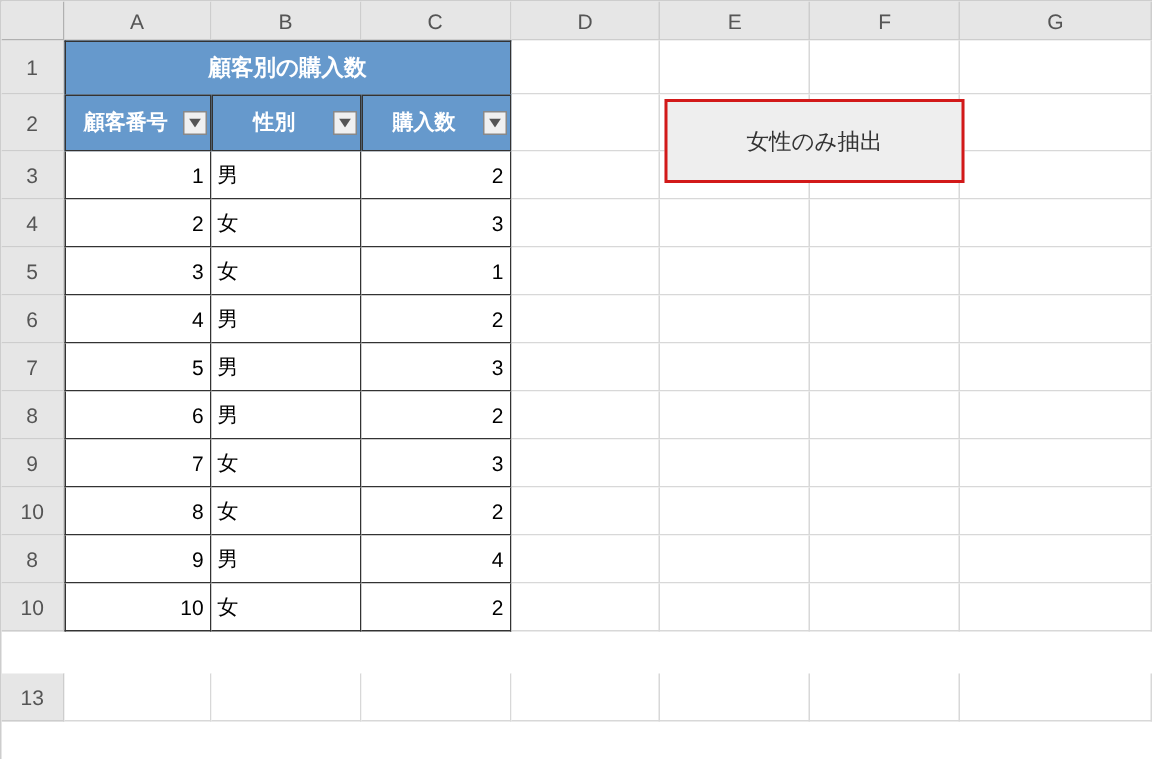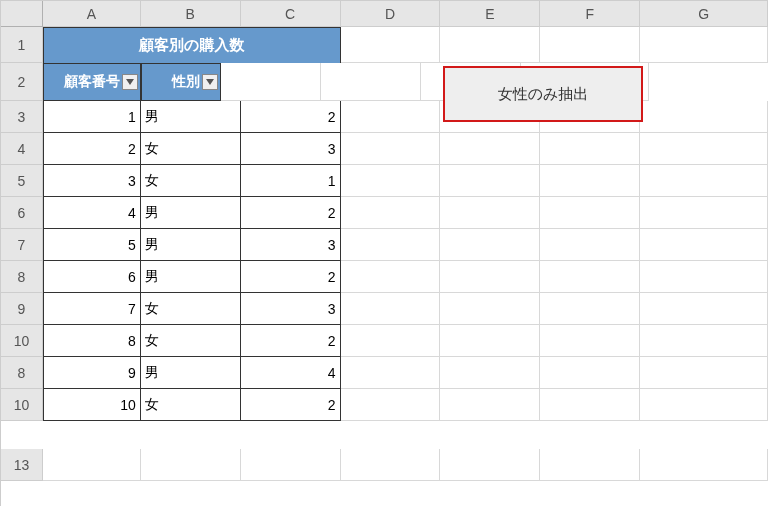--- a/index.html
+++ b/index.html
@@ -47,21 +47,21 @@
   .hdr-cell {
     background: #6699cc;
     color: #fff;
     font-weight: bold;
     justify-content: center;
     border: 1px solid #333;
     position: relative;
     padding-right: 20px;
     overflow: hidden;
   }
-  .hdr-cell .label { flex: 1; text-align: right; white-space: nowrap; }
+  .hdr-cell .label { flex: 1; text-align: center; white-space: nowrap; }
   .filter-btn {
     position: absolute;
     right: 2px;
     top: 50%;
     transform: translateY(-50%);
     width: 16px;
     height: 16px;
     background: #f0f0f0;
     border: 1px solid #888;
     display: flex;
@@ -119,28 +119,36 @@
       <div style="display: flex; height: 38px;">
         <div class="rowhead" style="width: 42px;">2</div>
         <div class="cell hdr-cell" style="width: 98px;">
           <span class="label">顧客番号</span>
           <div class="filter-btn">
             <svg width="8" height="6" viewBox="0 0 8 6">
               <polygon points="0,0 8,0 4,6" fill="#555"></polygon>
             </svg>
           </div>
         </div>
-        <div class="cell hdr-cell" style="width: 80px;">
+        <div class="cell hdr-cell" style="width: 100px;">
           <span class="label">性別</span>
           <div class="filter-btn">
             <svg width="8" height="6" viewBox="0 0 8 6">
               <polygon points="0,0 8,0 4,6" fill="#555"></polygon>
             </svg>
           </div>
         </div>
+        <div class="cell hdr-cell" style="width: 100px;">
+          <span class="label">購入数</span>
+          <div class="filter-btn">
+            <svg width="8" height="6" viewBox="0 0 8 6">
+              <polygon points="0,0 8,0 4,6" fill="#555"></polygon>
+            </svg>
+          </div>
+        </div>
         <div class="cell" style="width: 100px;"></div>
         <div class="cell" style="width: 100px;"></div>
         <div class="cell" style="width: 100px;"></div>
         <div class="cell" style="width: 128px;"></div>
       </div>
       <div style="display: flex; height: 32px;">
         <div class="rowhead" style="width: 42px;">3</div>
         <div class="cell data-cell first-col num" style="width: 98px;">
           <span>1</span>
         </div>

